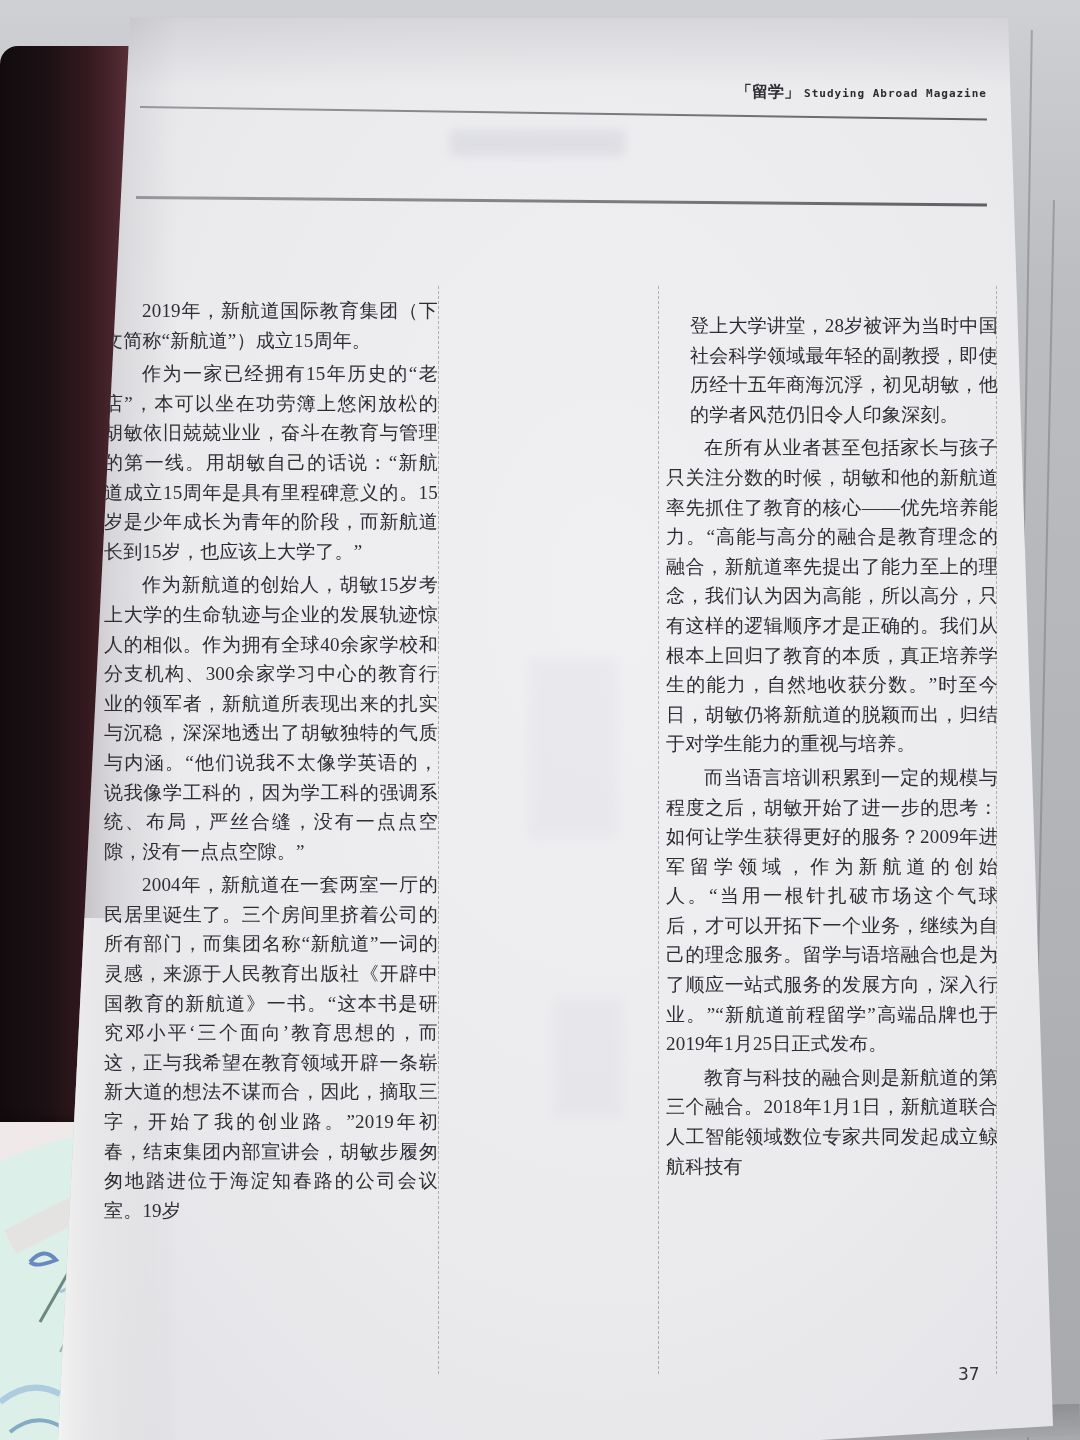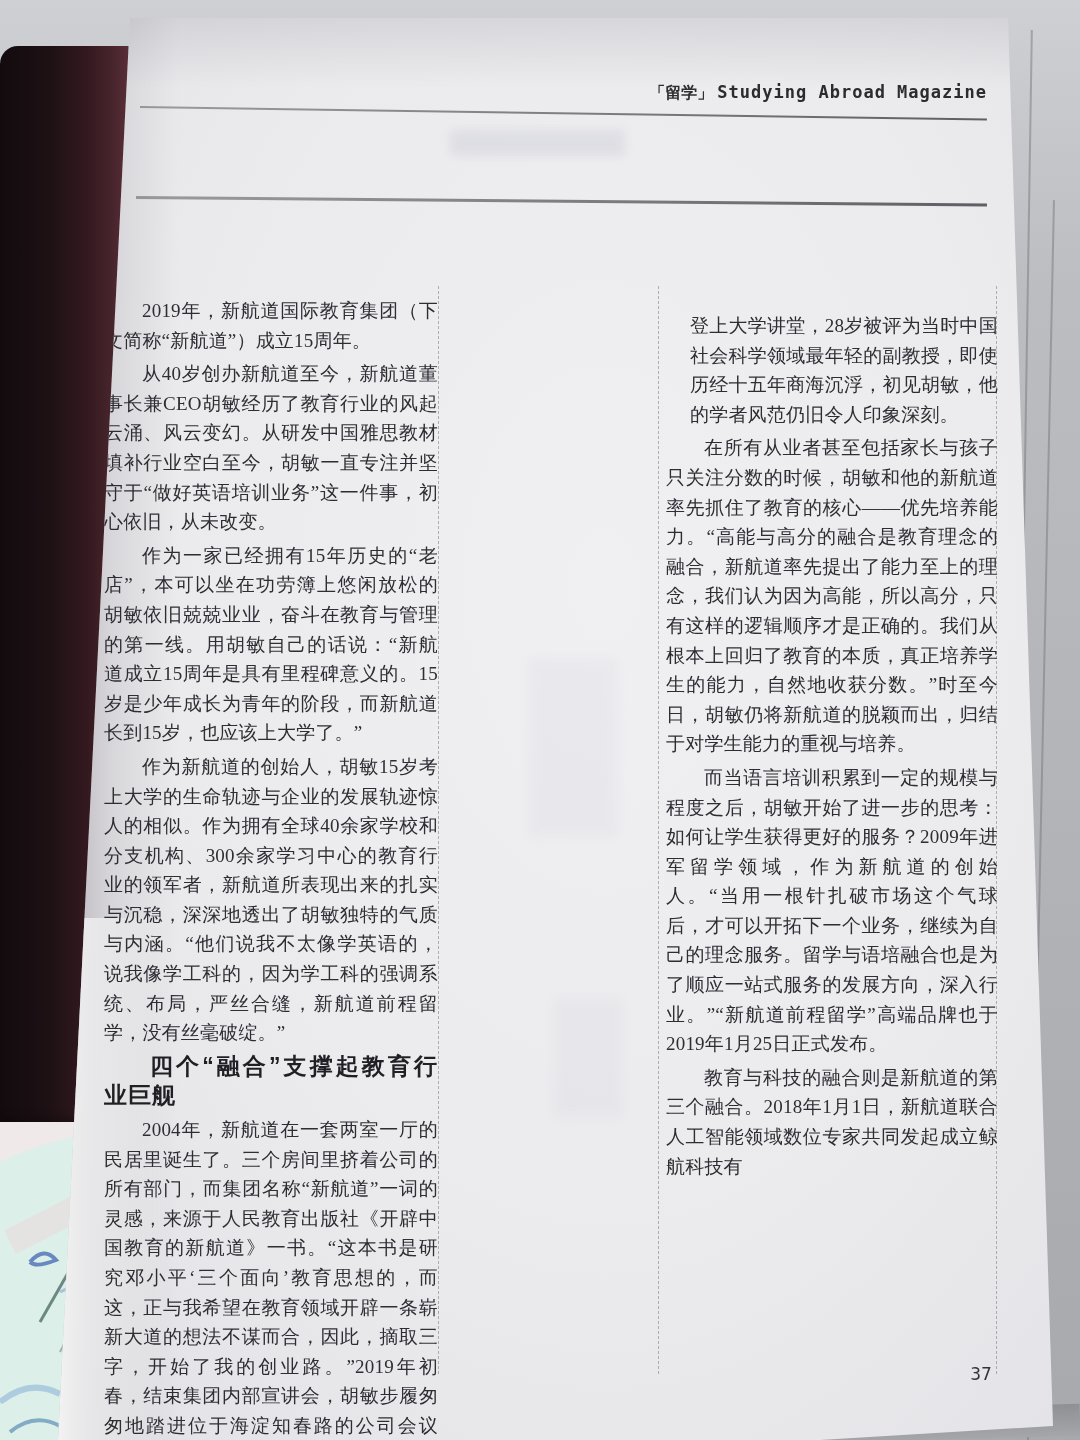--- a/index.html
+++ b/index.html
@@ -52,21 +52,21 @@
   .edge-line{position:absolute;width:2px;background:rgba(110,110,118,.45);z-index:1;}
   .edge1{left:1020px;top:30px;height:1380px;transform:rotate(.9deg);}
   .edge2{left:1040px;top:200px;height:1240px;transform:rotate(1.2deg);}
 
   
   .header{
     position:absolute;top:64px;right:66px;white-space:nowrap;
     color:#2e2e33;
   }
   .brand-cn{font-family:Liberation Sans, sans-serif;font-weight:bold;font-size:16px;letter-spacing:0;margin-top:39px;}
-  .brand-en{font-family:"DejaVu Sans Mono","Liberation Mono",monospace;font-size:17px;letter-spacing:1px;font-weight:bold;color:#2b2b30;}
+  .brand-en{font-family:"DejaVu Sans Mono","Liberation Mono",monospace;font-size:11px;letter-spacing:1px;font-weight:bold;color:#2b2b30;}
 
   .rule{position:absolute;height:2px;background:linear-gradient(90deg,rgba(90,90,96,.55),rgba(70,70,76,.85));transform-origin:left center;}
   .rule1{left:82px;top:88px;width:847px;transform:rotate(.85deg);}
   .rule2{left:78px;top:178px;width:851px;transform:rotate(.5deg);height:2.5px;}
 
   
   .ghost{position:absolute;background:#8b8ea0;filter:blur(5px);opacity:.14;border-radius:4px;pointer-events:none;}
   .ghost-header{left:392px;top:112px;width:175px;height:26px;}
   .ghost-mid1{left:470px;top:640px;width:90px;height:180px;opacity:.05;}
   .ghost-mid2{left:495px;top:980px;width:70px;height:120px;opacity:.05;}
@@ -86,21 +86,21 @@
     margin:16px 0 10px 0;text-indent:0;
   }
 
   
   .dashed{position:absolute;top:268px;height:1088px;width:0;border-left:1.5px dashed rgba(120,120,128,.55);}
   .dash1{left:380px;}
   .dash2{left:600px;}
   .dash3{left:938px;}
 
   .page-number{
-    position:absolute;left:900px;top:1346px;width:46px;text-align:center;
+    position:absolute;left:900px;top:1346px;width:46px;
     font-size:17px;color:#333338;font-family:"DejaVu Sans",sans-serif;
   }
 
   
   .bottom-shadow{
     position:absolute;left:760px;top:1408px;width:320px;height:32px;
     background:linear-gradient(180deg,#8f9094,#a5a6aa);z-index:2;transform:rotate(-1.5deg);
   }
 </style>
 </head>
@@ -147,24 +147,22 @@
 
     <div class="ghost ghost-mid1"></div>
     <div class="ghost ghost-mid2"></div>
 
     <div class="dashed dash1"></div>
     <div class="dashed dash2"></div>
     <div class="dashed dash3"></div>
 
     <div class="col col-left">
       <p>2019年，新航道国际教育集团（下文简称“新航道”）成立15周年。</p>
-      <p>从40岁创办新航道至今，新航道董事长兼CEO胡敏经历了教育行业的风起云涌、风云变幻。从研发中国雅思教材填补行业空白至今，胡敏一直专注并坚守于“做好英语培训业务”这一件事，初心依旧，从未改变。</p>
       <p>作为一家已经拥有15年历史的“老店”，本可以坐在功劳簿上悠闲放松的胡敏依旧兢兢业业，奋斗在教育与管理的第一线。用胡敏自己的话说：“新航道成立15周年是具有里程碑意义的。15岁是少年成长为青年的阶段，而新航道长到15岁，也应该上大学了。”</p>
-      <p>作为新航道的创始人，胡敏15岁考上大学的生命轨迹与企业的发展轨迹惊人的相似。作为拥有全球40余家学校和分支机构、300余家学习中心的教育行业的领军者，新航道所表现出来的扎实与沉稳，深深地透出了胡敏独特的气质与内涵。“他们说我不太像学英语的，说我像学工科的，因为学工科的强调系统、布局，严丝合缝，新航道前程留学，没有丝毫破绽。”</p>
-      <p class="section-heading">四个“融合”支撑起教育行业巨舰</p>
+      <p>作为新航道的创始人，胡敏15岁考上大学的生命轨迹与企业的发展轨迹惊人的相似。作为拥有全球40余家学校和分支机构、300余家学习中心的教育行业的领军者，新航道所表现出来的扎实与沉稳，深深地透出了胡敏独特的气质与内涵。“他们说我不太像学英语的，说我像学工科的，因为学工科的强调系统、布局，严丝合缝，没有一点点空隙，没有一点点空隙。”</p>
       <p>2004年，新航道在一套两室一厅的民居里诞生了。三个房间里挤着公司的所有部门，而集团名称“新航道”一词的灵感，来源于人民教育出版社《开辟中国教育的新航道》一书。“这本书是研究邓小平‘三个面向’教育思想的，而这，正与我希望在教育领域开辟一条崭新大道的想法不谋而合，因此，摘取三字，开始了我的创业路。”2019年初春，结束集团内部宣讲会，胡敏步履匆匆地踏进位于海淀知春路的公司会议室。19岁</p>
     </div>
 
     <div class="col col-right">
       <p class="no-indent">登上大学讲堂，28岁被评为当时中国社会科学领域最年轻的副教授，即使历经十五年商海沉浮，初见胡敏，他的学者风范仍旧令人印象深刻。</p>
       <p>在所有从业者甚至包括家长与孩子只关注分数的时候，胡敏和他的新航道率先抓住了教育的核心——优先培养能力。“高能与高分的融合是教育理念的融合，新航道率先提出了能力至上的理念，我们认为因为高能，所以高分，只有这样的逻辑顺序才是正确的。我们从根本上回归了教育的本质，真正培养学生的能力，自然地收获分数。”时至今日，胡敏仍将新航道的脱颖而出，归结于对学生能力的重视与培养。</p>
       <p>而当语言培训积累到一定的规模与程度之后，胡敏开始了进一步的思考：如何让学生获得更好的服务？2009年进军留学领域，作为新航道的创始人。“当用一根针扎破市场这个气球后，才可以开拓下一个业务，继续为自己的理念服务。留学与语培融合也是为了顺应一站式服务的发展方向，深入行业。”“新航道前程留学”高端品牌也于2019年1月25日正式发布。</p>
       <p>教育与科技的融合则是新航道的第三个融合。2018年1月1日，新航道联合人工智能领域数位专家共同发起成立鲸航科技有</p>
     </div>
 

